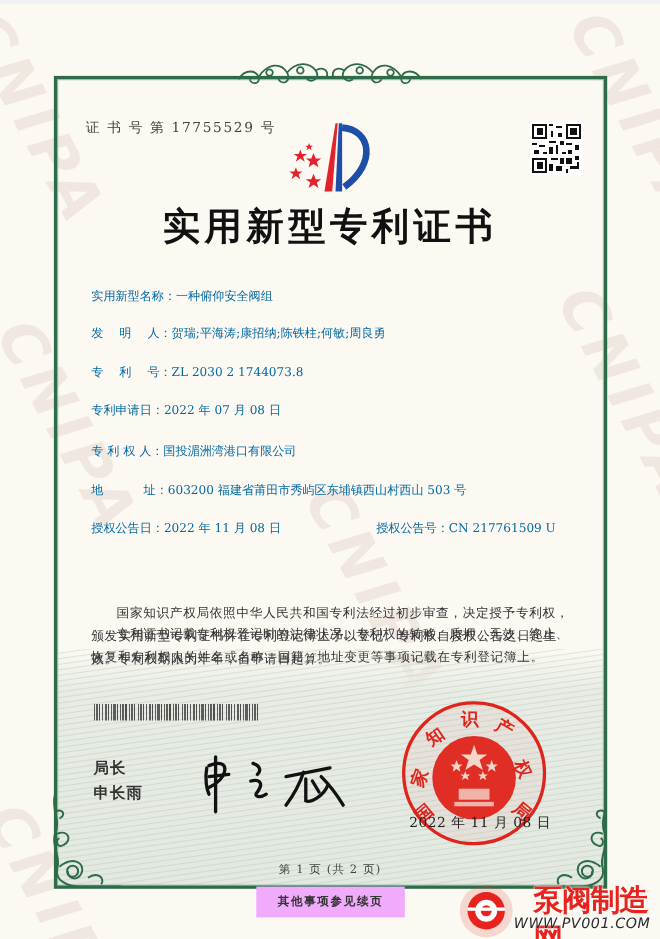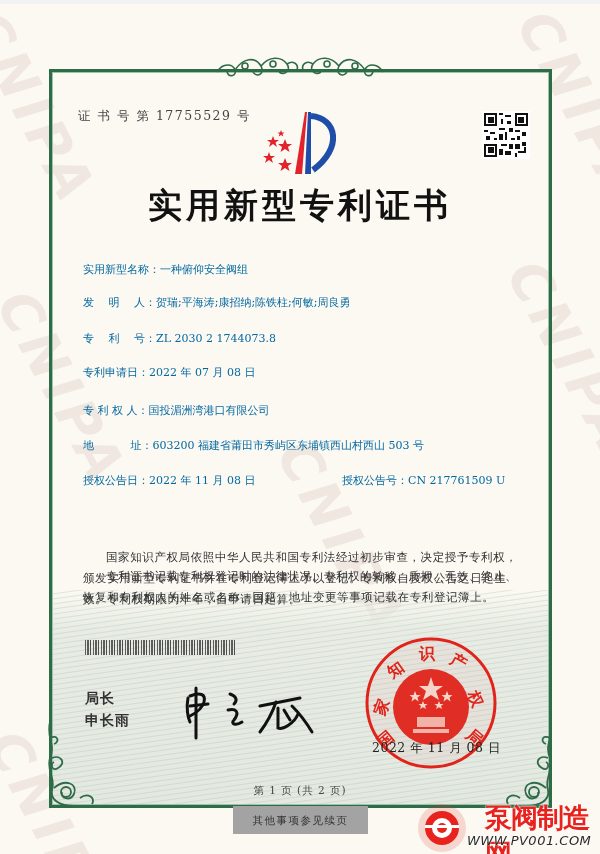--- a/index.html
+++ b/index.html
@@ -89,23 +89,23 @@
   .issue-date {
     position: absolute; left: 372px; top: 740px;
     font-size: 12.5px; color: #222; letter-spacing: 0.5px;
   }
   .page-num {
     position: absolute; left: 0; width: 600px; top: 784px; text-align: center;
     font-size: 10.5px; color: #444; letter-spacing: 1px;
   }
   .other-note {
     position: absolute; left: 233px; top: 806px; width: 135px; height: 28px;
-    background: #a3a3a3;
+    background: #f0abfc;
     font-size: 10.5px; color: #333; letter-spacing: 1.5px;
-    text-align: center; line-height: 28px;
+    text-align: center; line-height: 28px; font-weight: bold;
   }
   .site-logo {
     position: absolute; left: 412px; top: 798px; width: 188px; height: 56px;
   }
   .site-name {
     position: absolute; left: 465px; top: 800px;
     font-family: "DejaVu Sans", sans-serif; font-weight: bold;
     font-size: 27px; color: #e8231e; letter-spacing: -1px;
     text-shadow: 0 0 2px #fff, 0 0 2px #fff;
     margin-left: 20px;

